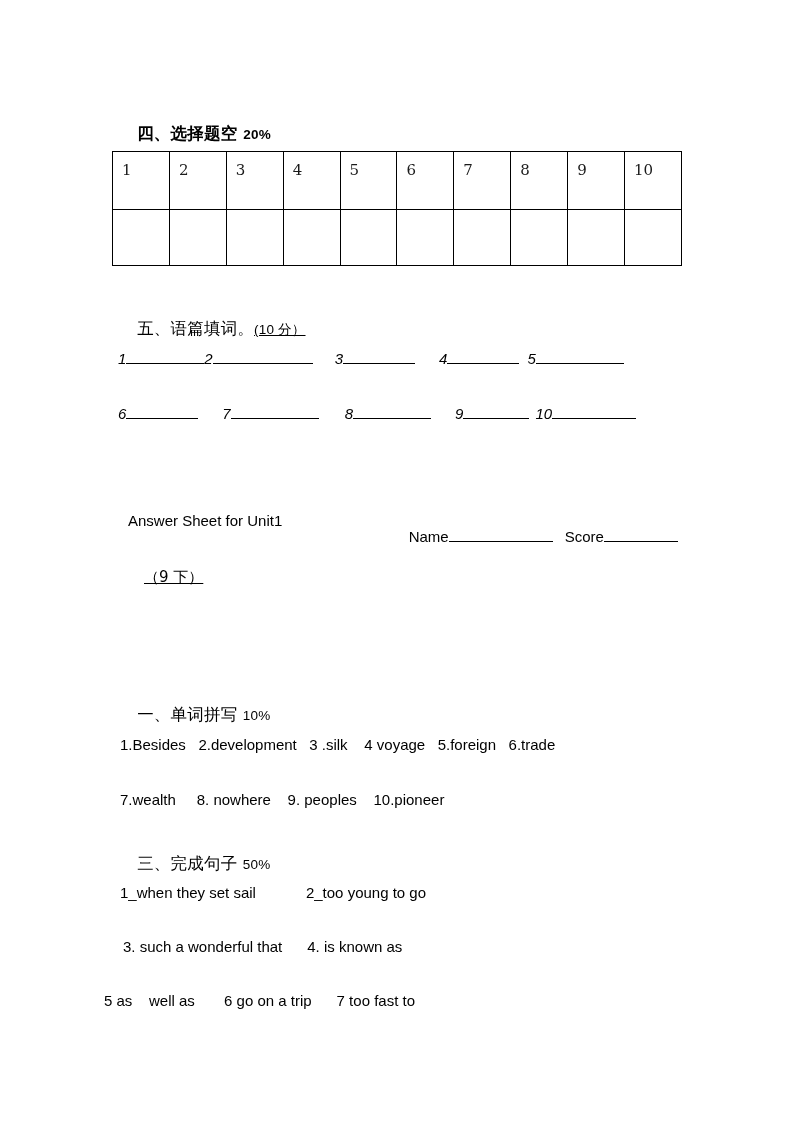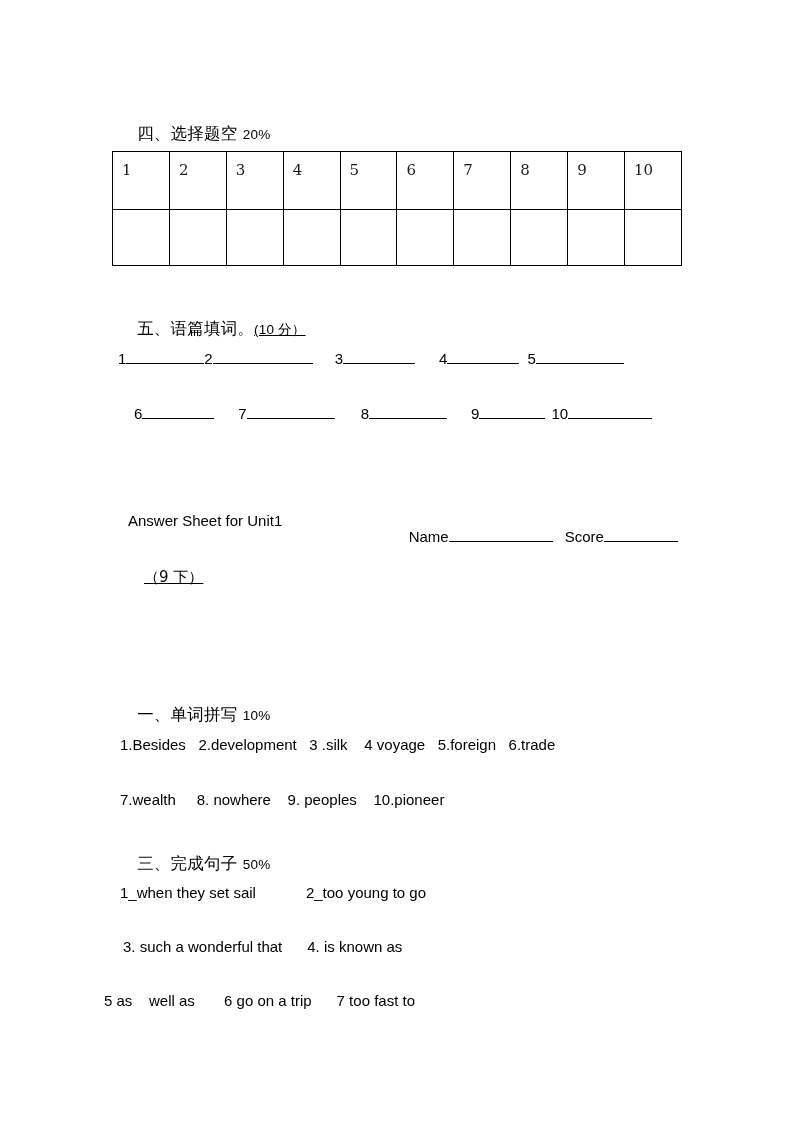--- a/index.html
+++ b/index.html
@@ -68,20 +68,21 @@
     padding: 9px 0 0 9px;
   }
   .answer-table tr.head-row td { height: 48px; }
   .answer-table tr.blank-row td { height: 46px; }
 
   
   .fill-row {
     position: absolute;
     font-size: 15px;
     white-space: nowrap;
+    font-style: italic;
   }
   .fill-item {
     display: inline-block;
     white-space: nowrap;
   }
   .fill-item .num { }
   .rule {
     display: inline-block;
     border-bottom: 1.3px solid #000000;
     height: 0.88em;
@@ -92,21 +93,21 @@
   .field {
     display: inline-block;
     white-space: nowrap;
   }
 </style>
 </head>
 <body>
 
 <div class="page">
 
-  <div class="blk sec-head" style="left:118px; top:108px;">
+  <div class="blk sec-head" style="left:118px; top:108px;font-weight:bold;">
     <span class="cjk">四、选择题空 </span><span class="pct">20%</span>
   </div>
 
   <table class="answer-table">
     <tbody>
       <tr class="head-row">
         <td>1</td>
         <td>2</td>
         <td>3</td>
         <td>4</td>
@@ -133,21 +134,21 @@
   </table>
 
   <div class="blk sec-head" style="left:118px; top:303px;">
     <span class="cjk">五、语篇填词。</span><span class="pct cjk-inline">(10 分）</span>
   </div>
 
   <div class="fill-row" style="left:118px; top:350px;">
     <span class="fill-item"><span class="num">1</span><span class="rule" style="width:78px"></span></span><span class="fill-item"><span class="num">2</span><span class="rule" style="width:100px"></span></span><span style="display:inline-block;width:22px"></span><span class="fill-item"><span class="num">3</span><span class="rule" style="width:72px"></span></span><span style="display:inline-block;width:24px"></span><span class="fill-item"><span class="num">4</span><span class="rule" style="width:72px"></span></span><span style="display:inline-block;width:8px"></span><span class="fill-item"><span class="num">5</span><span class="rule" style="width:88px"></span></span>
   </div>
 
-  <div class="fill-row" style="left:118px; top:405px;margin-left:16px;">
+  <div class="fill-row" style="left:118px; top:405px;">
     <span class="fill-item"><span class="num">6</span><span class="rule" style="width:72px"></span></span><span style="display:inline-block;width:24px"></span><span class="fill-item"><span class="num">7</span><span class="rule" style="width:88px"></span></span><span style="display:inline-block;width:26px"></span><span class="fill-item"><span class="num">8</span><span class="rule" style="width:78px"></span></span><span style="display:inline-block;width:24px"></span><span class="fill-item"><span class="num">9</span><span class="rule" style="width:66px"></span></span><span style="display:inline-block;width:6px"></span><span class="fill-item"><span class="num">10</span><span class="rule" style="width:84px"></span></span>
   </div>
 
   <div class="blk body-line" style="left:128px; top:513px;">Answer Sheet for Unit1</div>
 
   <div class="blk body-line cjk-inline" style="left:144px; top:570px;">（9 下）</div>
 
   <div class="blk body-line" style="left:392px; top:513px;">
     <span class="field"><span>Name</span><span class="rule" style="width:104px"></span></span><span style="display:inline-block;width:12px"></span><span class="field"><span>Score</span><span class="rule" style="width:74px"></span></span>
   </div>

